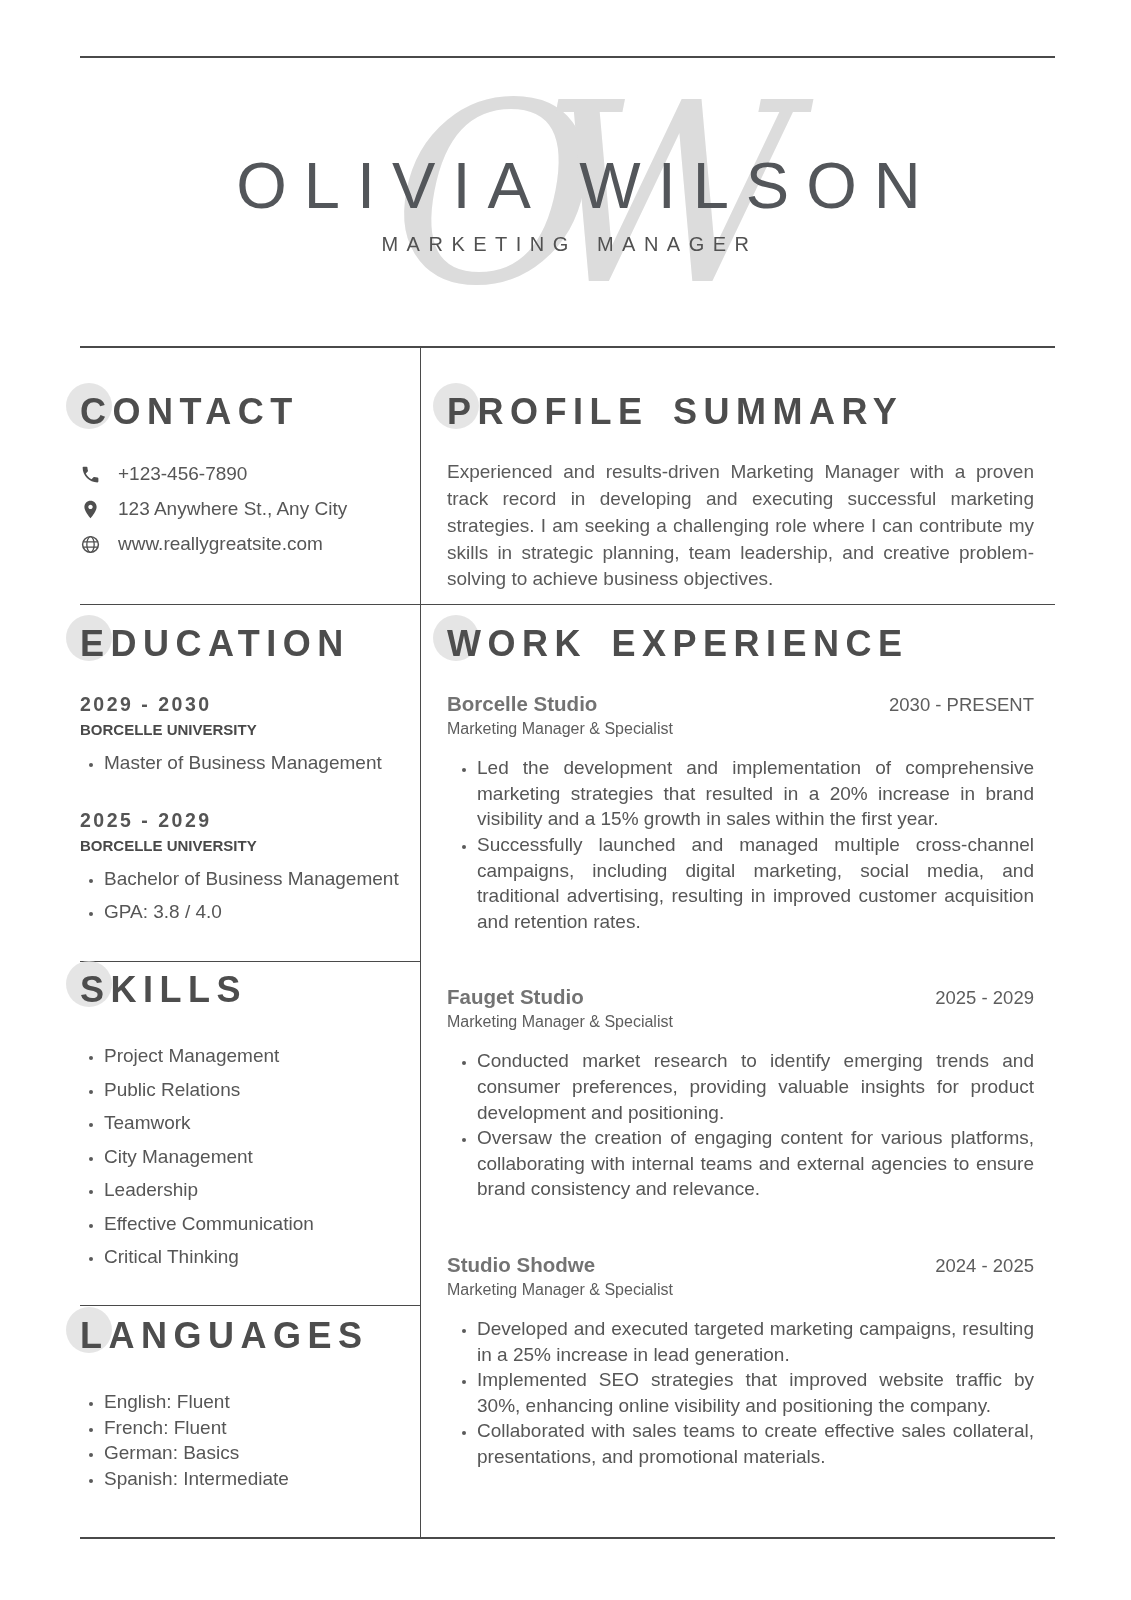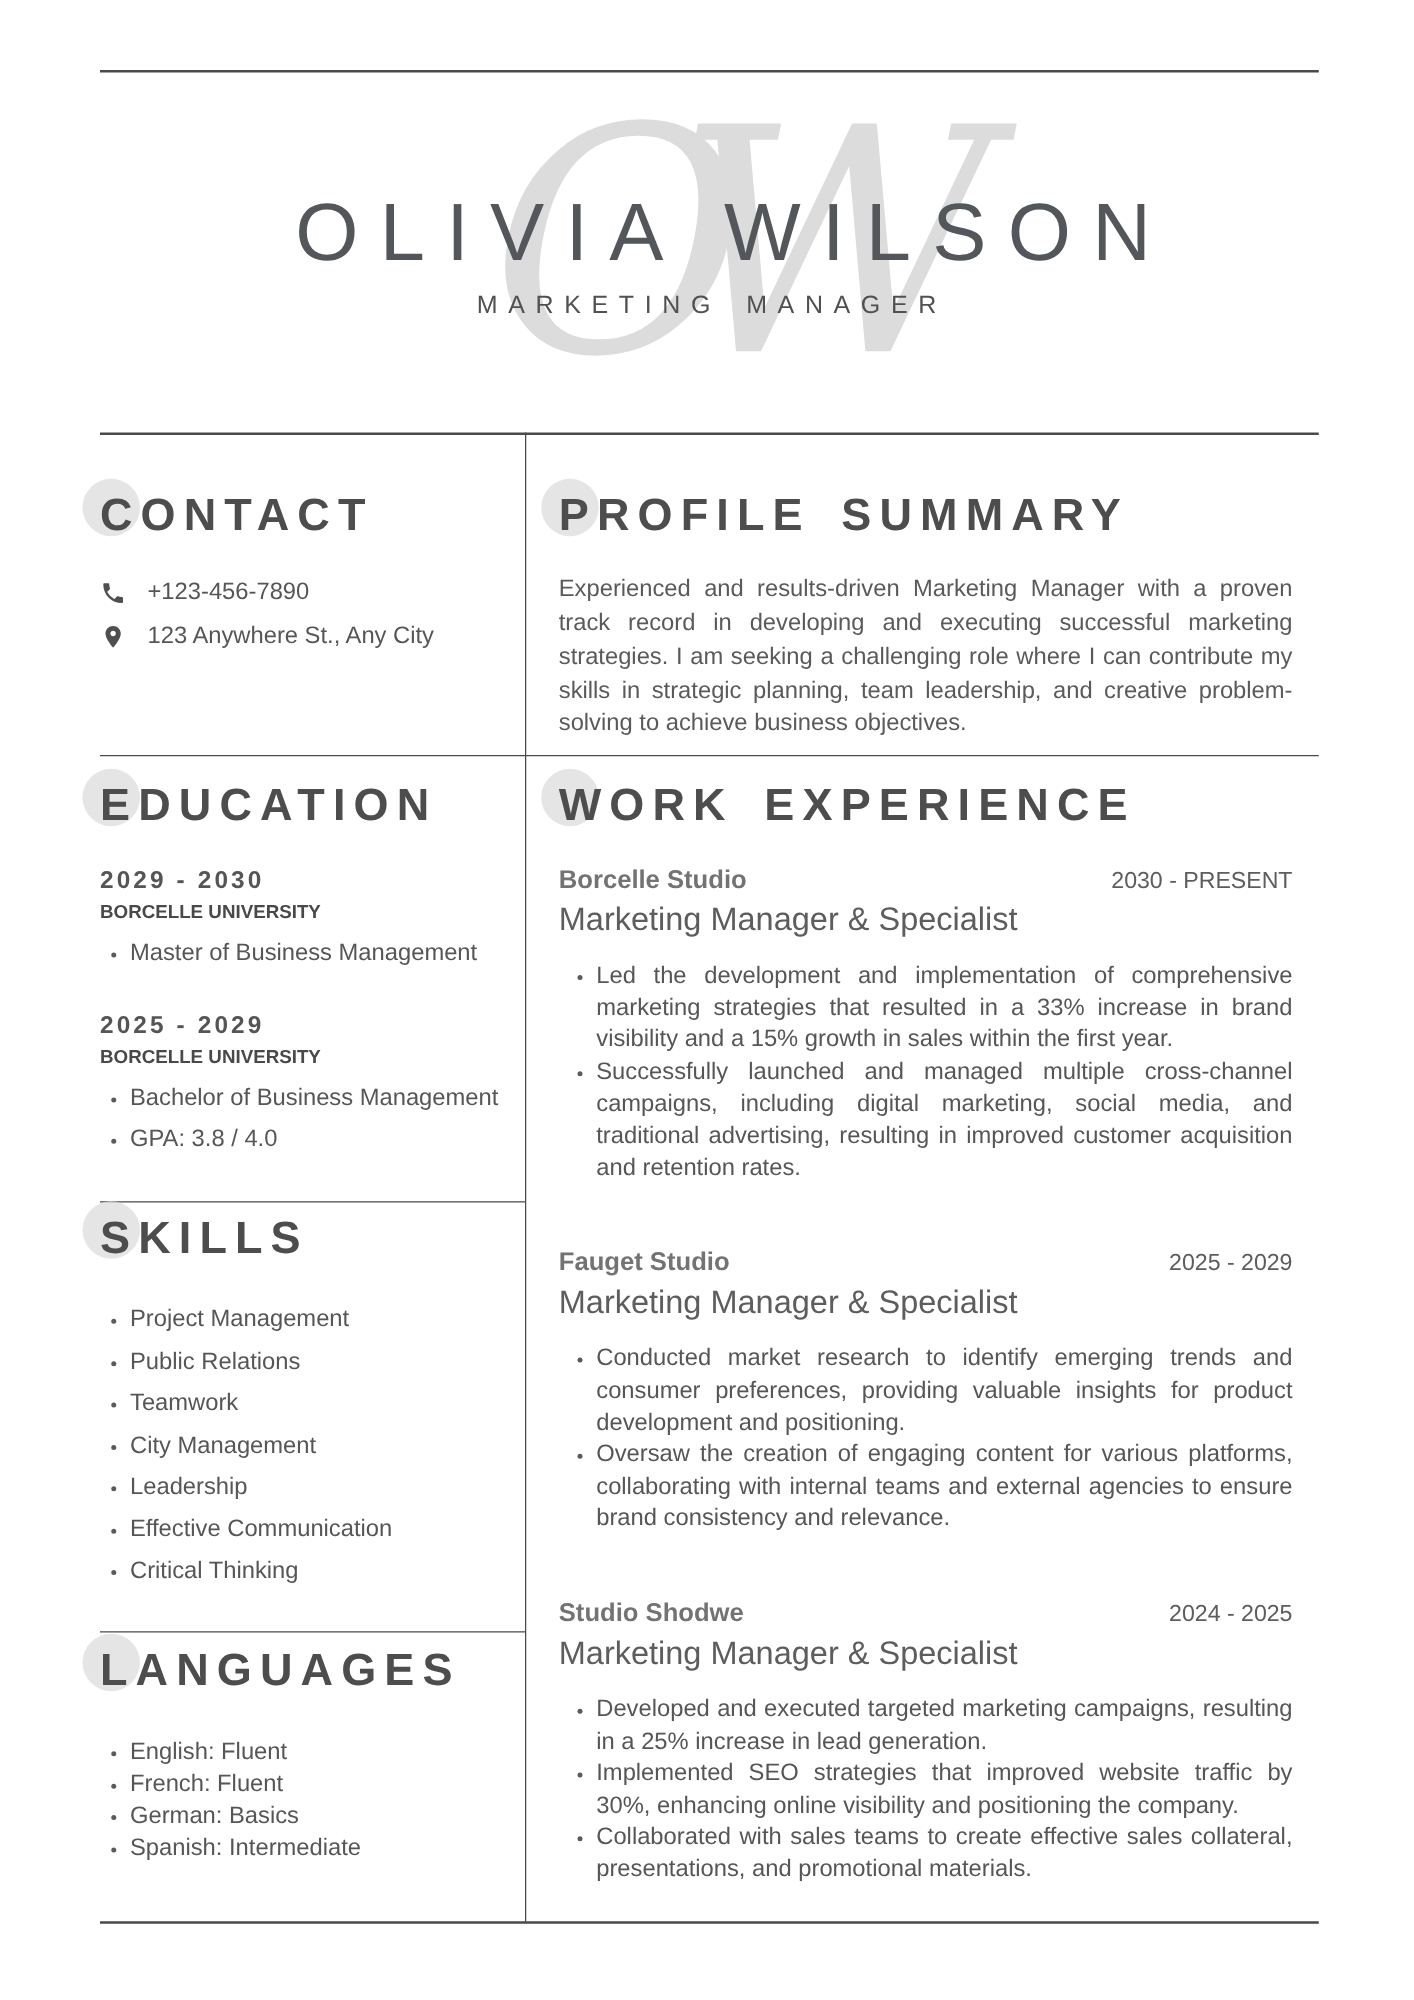--- a/index.html
+++ b/index.html
@@ -123,21 +123,21 @@
   .langs-list { margin-top: 32px; }
   .langs-list li { margin-bottom: 0.5px; line-height: 24.8px; }
 
   
   .jobs { margin-top: 27px; }
   .job { margin-bottom: 51px; }
   .job:last-child { margin-bottom: 0; }
   .job-head { display: flex; justify-content: space-between; align-items: baseline; }
   .job-company { font-size: 20.5px; font-weight: 700; color: #737373; }
   .job-dates { font-size: 18.5px; color: #5d5d5d; white-space: nowrap; }
-  .job-role { font-size: 26px; color: #5d5d5d; margin-top: 4px; }
+  .job-role { font-size: 16px; color: #5d5d5d; margin-top: 4px; }
   .job ul { list-style: disc; padding-left: 30px; margin-top: 17px; color: #565656; }
   .job ul li { font-size: 19px; line-height: 25.6px; text-align: justify; }
   .job ul li::marker { color: #5a5a5a; font-size: 0.78em; }
 </style>
 </head>
 <body>
 
 <div class="page">
 
   <div class="rule rule-top"></div>
@@ -166,20 +166,30 @@
         <span class="ctext">+123-456-7890</span>
       </div>
       <div class="contact-row">
         <span class="cicon">
           <svg viewBox="0 0 24 24">
               <path fill="#4f4f4f" d="M12 2C8.13 2 5 5.13 5 9c0 5.25 7 13 7 13s7-7.75 7-13c0-3.87-3.13-7-7-7zm0 9.5c-1.38 0-2.5-1.12-2.5-2.5s1.12-2.5 2.5-2.5 2.5 1.12 2.5 2.5-1.12 2.5-2.5 2.5z"></path>
             </svg>
         </span>
         <span class="ctext">123 Anywhere St., Any City</span>
       </div>
+      <div class="contact-row">
+        <span class="cicon">
+          <svg viewBox="0 0 24 24" fill="none">
+              <circle cx="12" cy="12" r="9" stroke="#4f4f4f" stroke-width="1.7"></circle>
+              <ellipse cx="12" cy="12" rx="4.2" ry="9" stroke="#4f4f4f" stroke-width="1.5"></ellipse>
+              <path d="M3.4 9h17.2M3.4 15h17.2" stroke="#4f4f4f" stroke-width="1.5"></path>
+            </svg>
+        </span>
+        <span class="ctext">www.reallygreatsite.com</span>
+      </div>
     </div>
   </div>
 
   <div class="section sec-profile">
     <h2 class="section-heading"><span class="circle"></span><span class="txt">PROFILE SUMMARY</span></h2>
     <p class="profile-text">Experienced and results-driven Marketing Manager with a proven track record in developing and executing successful marketing strategies. I am seeking a challenging role where I can contribute my skills in strategic planning, team leadership, and creative problem-solving to achieve business objectives.</p>
   </div>
 
   <div class="section sec-education">
     <h2 class="section-heading"><span class="circle"></span><span class="txt">EDUCATION</span></h2>
@@ -206,21 +216,21 @@
     <h2 class="section-heading"><span class="circle"></span><span class="txt">WORK EXPERIENCE</span></h2>
     <div class="jobs">
 
       <div class="job">
         <div class="job-head">
           <span class="job-company">Borcelle Studio</span>
           <span class="job-dates">2030 - PRESENT</span>
         </div>
         <div class="job-role">Marketing Manager &amp; Specialist</div>
         <ul>
-          <li>Led the development and implementation of comprehensive marketing strategies that resulted in a 33% increase in brand visibility and a 15% growth in sales within the first year.</li>
+          <li>Led the development and implementation of comprehensive marketing strategies that resulted in a 20% increase in brand visibility and a 15% growth in sales within the first year.</li>
           <li>Successfully launched and managed multiple cross-channel campaigns, including digital marketing, social media, and traditional advertising, resulting in improved customer acquisition and retention rates.</li>
         </ul>
       </div>
 
       <div class="job">
         <div class="job-head">
           <span class="job-company">Fauget Studio</span>
           <span class="job-dates">2025 - 2029</span>
         </div>
         <div class="job-role">Marketing Manager &amp; Specialist</div>

